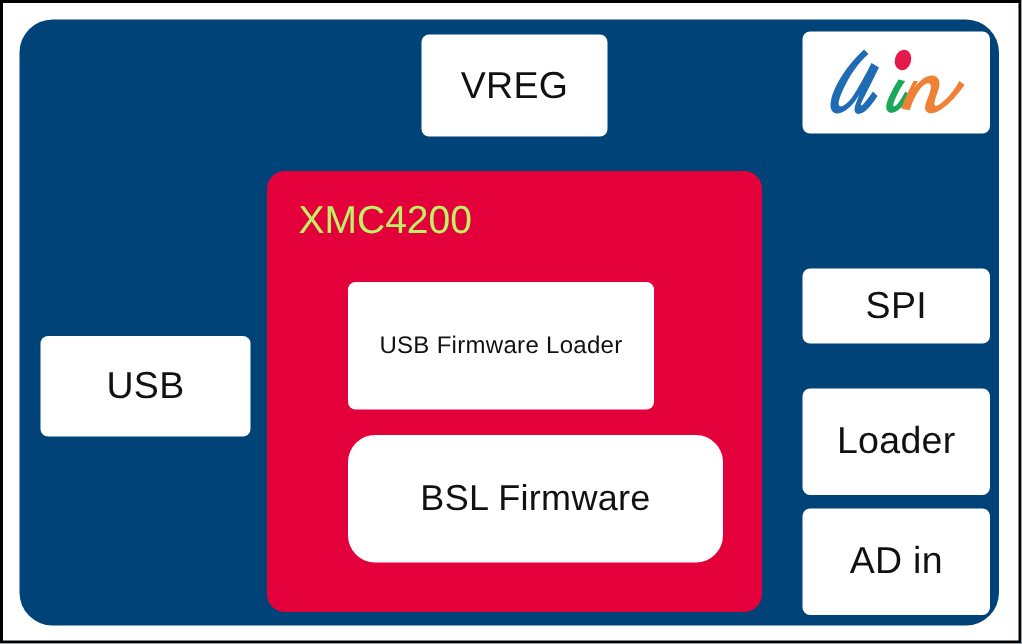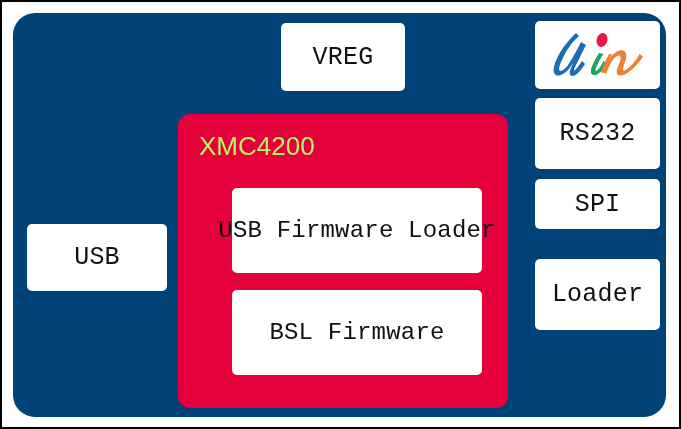--- a/index.html
+++ b/index.html
@@ -35,21 +35,21 @@
   
   .white-box {
     position: absolute;
     background: #ffffff;
     border-radius: 5px;
     display: flex;
     align-items: center;
     justify-content: center;
     color: #111111;
     font-size: 25px;
-    font-family: Liberation Mono, monospace;
+    font-family: Liberation Sans, sans-serif;
     letter-spacing: 0.2px;
     white-space: nowrap;
   }
 
   
   #usb-box {
     left: 25px;
     top: 222px;
     width: 140px;
     height: 67px;
@@ -78,30 +78,31 @@
     left: 21px;
     top: 17px;
     color: #bef264;
     font-size: 26px;
     font-family: "Liberation Sans", sans-serif;
     white-space: nowrap;
   }
   #usb-fw-box {
     left: 230px;
     top: 186px;
-    width: 250px;
+    width: 204px;
     height: 85px;
-    font-size: 24px;
+    font-size: 16px;
   }
   #bsl-fw-box {
     left: 230px;
     top: 288px;
     width: 250px;
     height: 85px;
     font-size: 24px;
+    border-radius: 18px;
   }
 
   
   .right-port {
     left: 533px;
     width: 125px;
   }
   #lin-box   { top: 19px;  height: 68px; }
   #rs232-box { top: 96px;  height: 71px; }
   #spi-box   { top: 177px; height: 50px; }
@@ -160,26 +161,26 @@
       <path d="M63 27 C60 33, 56 41, 55 45.5 L60.5 46.5 C62 41.5, 65 35, 68 31.5
                C71 28, 74 27.5, 74.5 30 C75 32.5, 73 37, 71.5 41
                C70 45, 70.5 48, 74 48.5 C78 49, 84 45, 90 38.5
                C93 35, 95.5 32, 97 29.5 L93.5 27 C92 30, 89.5 33.5, 87 36.5
                C83 41, 79 44, 77.5 43.5 C76.5 43, 77 40.5, 78 37.5
                C79.5 33.5, 81 29.5, 80 26.5 C79 23.5, 75.5 22.5, 72 24
                C69 25.3, 66 28, 63.5 31.5 L66 27 Z" fill="#ee8136"></path>
     </svg>
   </div>
 
-  <div class="white-box right-port" id="rs232-box">
-    <span>RS232</span>
-  </div>
 
   <div class="white-box right-port" id="spi-box">
     <span>SPI</span>
   </div>
 
   <div class="white-box right-port" id="gpios-box">
     <span>Loader</span>
   </div>
 
+  <div class="white-box right-port" id="adin-box">
+    <span>AD in</span>
+  </div>
 
 </div>
 
 </body></html>

